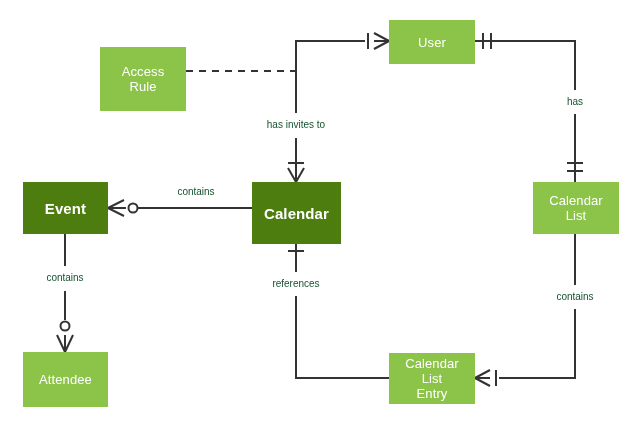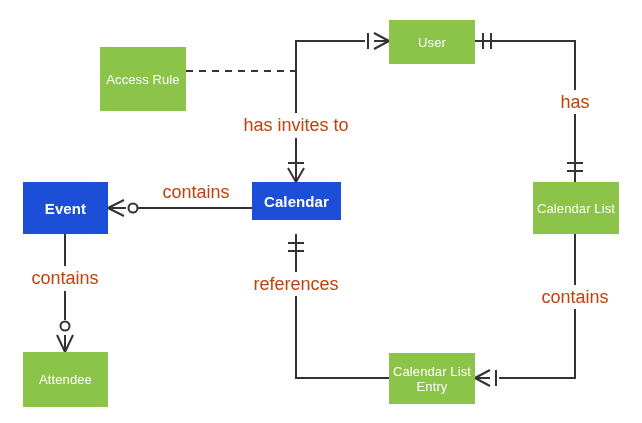--- a/index.html
+++ b/index.html
@@ -30,30 +30,30 @@
     position: absolute;
     display: flex;
     align-items: center;
     justify-content: center;
     text-align: center;
     color: #ffffff;
     font-size: 13px;
     line-height: 15px;
     letter-spacing: 0.1px;
     box-sizing: border-box;
-    padding: 2px 4px;
+    padding: 2px 12px;
     white-space: pre-line;
   }
   .entity.green { background: #8cc44a; }
-  .entity.orange { background: #1d4ed8; }
+  .entity.orange { background: #4d7c0f; }
   .entity.big { font-size: 15px; font-weight: bold; }
   .edge-label {
     position: absolute;
-    color: #c2410c;
-    font-size: 18px;
+    color: #14532d;
+    font-size: 10px;
     line-height: 14px;
     text-align: center;
     background: #ffffff;
     white-space: nowrap;
     padding: 0 2px;
   }
 </style>
 </head>
 <body>
 
@@ -142,21 +142,21 @@
   </div>
 
   <div class="entity green" style="left:389px; top:20px; width:86px; height:44px;">
     <span>User</span>
   </div>
 
   <div class="entity orange big" style="left:23px; top:182px; width:85px; height:52px;">
     <span>Event</span>
   </div>
 
-  <div class="entity orange big" style="left:252px; top:182px; width:89px; height:38px;">
+  <div class="entity orange big" style="left:252px; top:182px; width:89px; height:62px;">
     <span>Calendar</span>
   </div>
 
   <div class="entity green" style="left:533px; top:182px; width:86px; height:52px;">
     <span>Calendar List</span>
   </div>
 
   <div class="entity green" style="left:23px; top:352px; width:85px; height:55px;">
     <span>Attendee</span>
   </div>

